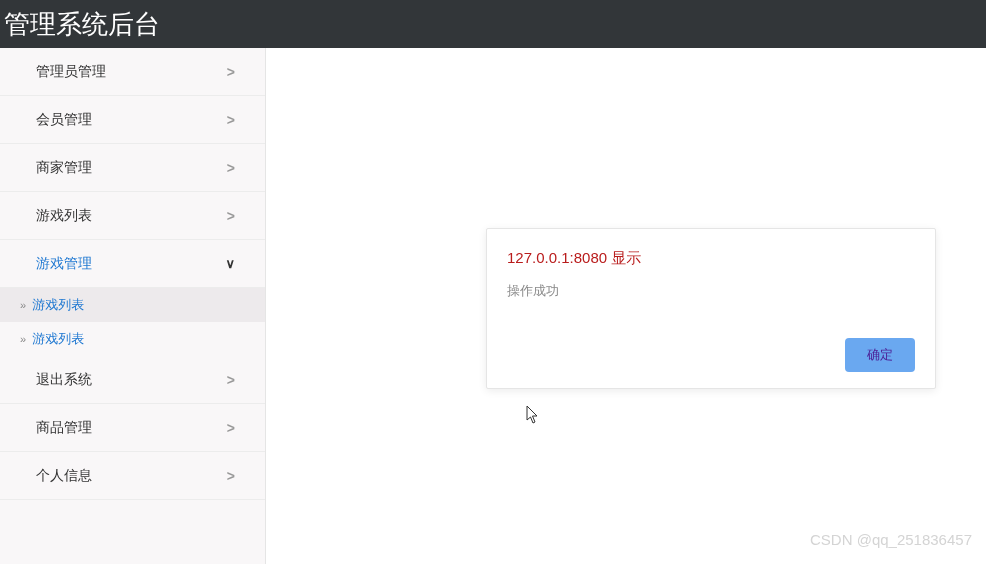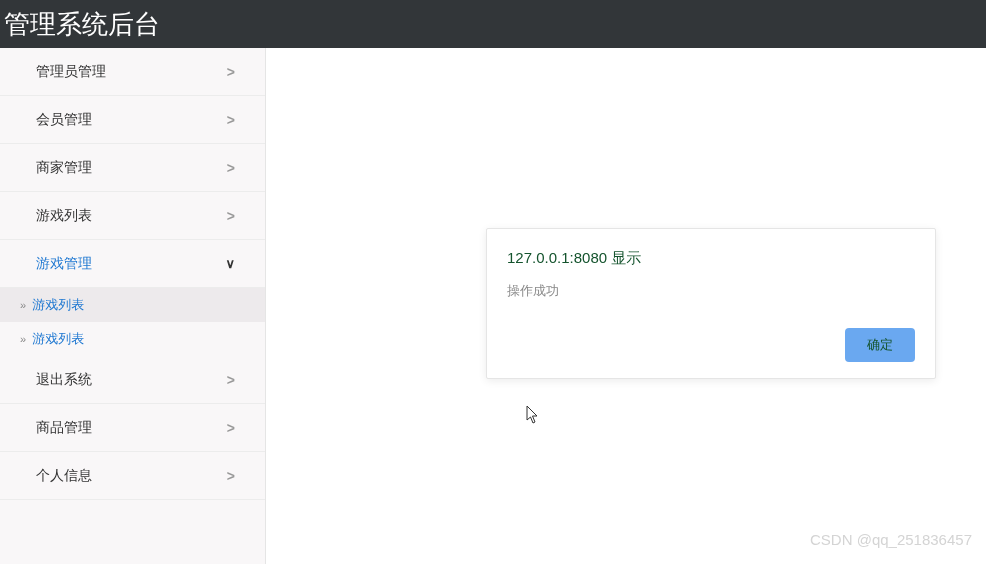--- a/index.html
+++ b/index.html
@@ -89,36 +89,36 @@
       left: 220px;
       top: 180px;
       width: 450px;
       background: #ffffff;
       border: 1px solid #e5e5e5;
       border-radius: 2px;
       box-shadow: 0 2px 8px rgba(0,0,0,0.08);
       padding: 20px 20px 16px 20px;
     }
     .dialog-title {
-      color: #14532d;
+      color: #b91c1c;
       font-size: 15px;
       margin-bottom: 14px;
     }
     .dialog-message {
       color: #888888;
       font-size: 13px;
-      margin-bottom: 28px;
+      margin-bottom: 38px;
     }
     .dialog-actions {
       display: flex;
       justify-content: flex-end;
     }
     .dialog-btn {
       background: #6aa8f0;
-      color: #14532d;
+      color: #4c1d95;
       border: none;
       border-radius: 4px;
       padding: 8px 22px;
       font-size: 13px;
       cursor: pointer;
     }
     .cursor {
       position: absolute;
       left: 526px;
       top: 405px;

